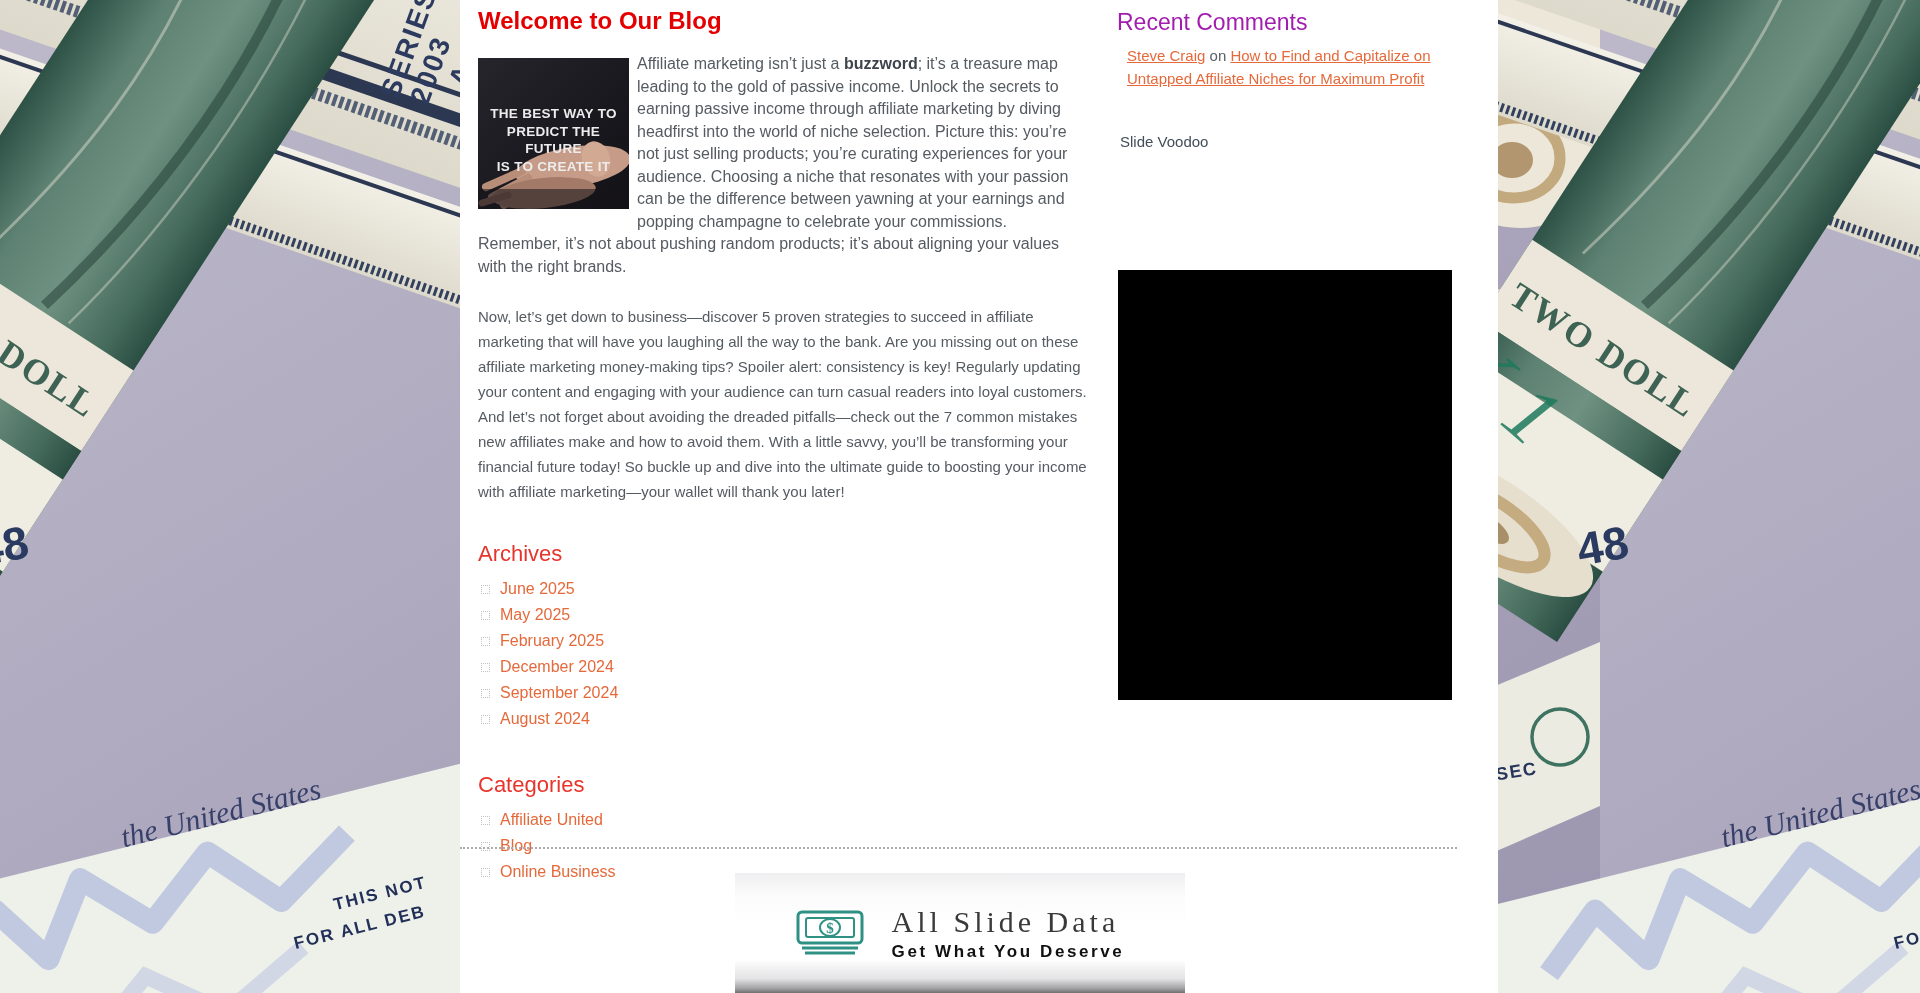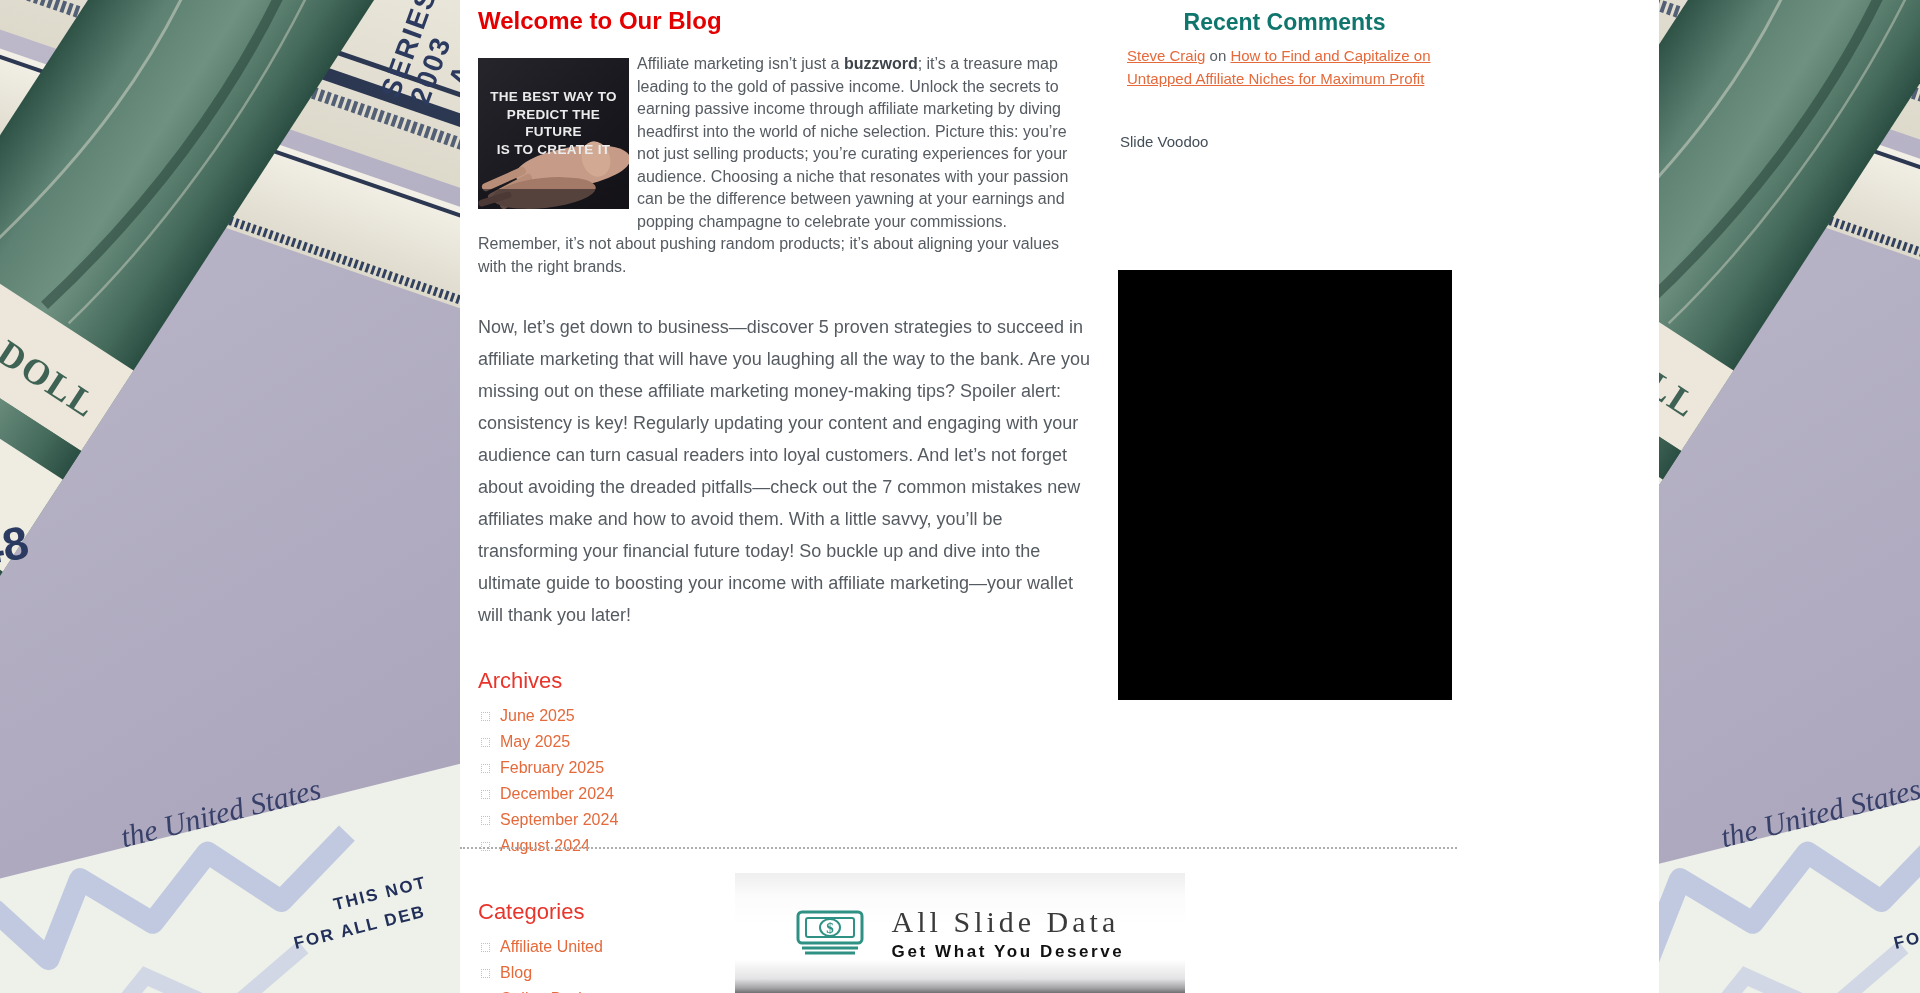--- a/index.html
+++ b/index.html
@@ -3,41 +3,41 @@
 <meta charset="utf-8">
 <style>
   html,body{margin:0;padding:0;}
   body{
     width:1920px;height:993px;overflow:hidden;position:relative;
     font-family:"Liberation Sans",sans-serif;background:#aaa5ba;
   }
   
   .bg{position:absolute;left:0;top:0;width:1920px;height:993px;overflow:hidden;z-index:0;}
   
-  .content{position:absolute;left:460px;top:0;width:1199px;height:993px;background:#ffffff;z-index:1;}
+  .content{position:absolute;left:460px;top:0;width:1038px;height:993px;background:#ffffff;z-index:1;}
   
   .article{position:absolute;left:18px;top:0;width:613px;}
   .page-title{margin:6px 0 0;font-size:24px;line-height:30px;font-weight:700;color:#e40000;}
   .intro{margin-top:17px;font-size:16px;line-height:22.5px;color:#555b61;}
   .intro b{color:#3e444b;}
   .thumb{float:left;width:151px;height:151px;margin:5px 8px 14px 0;position:relative;
          background:linear-gradient(135deg,#26252c 0%,#1a191f 55%,#121116 100%);overflow:hidden;}
-  .thumb-caption{position:relative;z-index:2;padding-top:30px;text-align:center;
+  .thumb-caption{position:relative;z-index:2;padding-top:47px;text-align:center;
          font-size:13.5px;line-height:17.5px;font-weight:700;color:#ececec;letter-spacing:.3px;}
   .thumb-hands{position:absolute;left:0;bottom:0;width:151px;height:72px;z-index:1;}
-  .para2{margin:33px 0 0;font-size:18px;line-height:32px;color:#555b61;}
+  .para2{margin:26px 0 0;font-size:15px;line-height:25px;color:#555b61;}
   .section-h{margin:37px 0 0;font-size:22px;line-height:26px;font-weight:500;color:#e8342a;}
   .cat-h{margin:40px 0 0;}
   .link-list{list-style:none;margin:9px 0 0;padding:0;}
   .link-list li{height:26px;display:flex;align-items:center;}
   .bullet{width:7px;height:7px;border:1px dotted #c2c2c2;margin:0 10px 0 3px;flex:none;}
   .link-list a{color:#e5693a;font-size:16px;text-decoration:none;}
   
   .sidebar{position:absolute;left:657px;top:0;width:335px;}
-  .sb-title{margin:8px 0 0;font-size:23px;line-height:28px;font-weight:700;color:#0f766e;text-align:center;}
+  .sb-title{margin:8px 0 0;font-size:23px;line-height:28px;font-weight:400;color:#a21caf;}
   .comment{margin:8px 0 12px 10px;font-size:15px;line-height:23px;color:#5a6066;}
   .comment a{color:#e5693a;text-decoration:underline;}
   .widget-text{margin:43px 0 0 3px;font-size:15px;color:#434e58;}
   .video-box{position:absolute;left:658px;top:270px;width:334px;height:430px;background:#000;}
   
   .divider{position:absolute;left:0;top:847px;width:997px;border-top:2px dotted #adadad;}
   .ad{position:absolute;left:275px;top:873px;width:450px;height:120px;
       display:flex;align-items:center;justify-content:center;gap:20px;
       background:linear-gradient(180deg,#efeef0 0%,#fbfbfb 18%,#ffffff 45%,#ffffff 72%,#e4e3e5 88%,#a3a2a5 96%,#6f6e71 100%);}
   .ad-icon{width:76px;height:46px;flex:none;}

